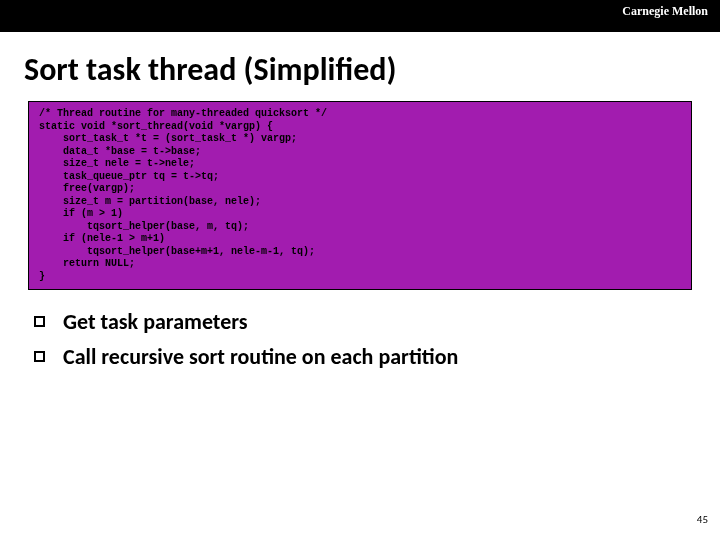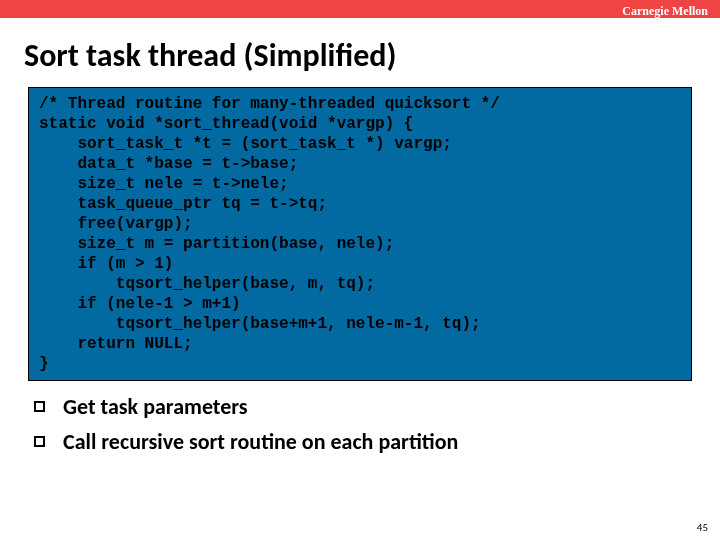--- a/index.html
+++ b/index.html
@@ -6,45 +6,45 @@
   body {
     width: 720px;
     height: 540px;
     background: #ffffff;
     font-family: Calibri, Arial, sans-serif;
     position: relative;
     overflow: hidden;
   }
   .top-bar {
     width: 100%;
-    height: 18px;
-    background: #ef4444;
+    height: 32px;
+    background: #000000;
     text-align: right;
     padding-right: 12px;
   }
   .top-bar span {
     color: #ffffff;
     font-weight: bold;
     font-size: 12px;
     line-height: 20px;
     font-family: "Times New Roman", serif;
   }
   .title {
     font-size: 32px;
     font-weight: bold;
     color: #000000;
     padding: 18px 0 12px 24px;
   }
   .code-box {
-    margin: 0 28px 12px 28px;
-    background: #0369a1;
+    margin: 0 28px 18px 28px;
+    background: #a21caf;
     border: 1px solid #000000;
     padding: 6px 10px;
     font-family: "Courier New", monospace;
-    font-size: 16px;
+    font-size: 10px;
     font-weight: bold;
     line-height: 1.25;
     white-space: pre;
     color: #000000;
   }
   .bullets {
     padding-left: 34px;
   }
   .bullet-row {
     display: flex;
@@ -58,21 +58,21 @@
     margin-right: 18px;
     flex-shrink: 0;
   }
   .bullet-text {
     font-size: 22px;
     font-weight: bold;
     color: #000000;
   }
   .page-num {
     position: absolute;
-    bottom: 6px;
+    bottom: 14px;
     right: 12px;
     font-size: 11px;
     color: #000000;
   }
 </style>
 </head>
 <body>
 
 <div class="top-bar">
   <span>Carnegie Mellon</span>

